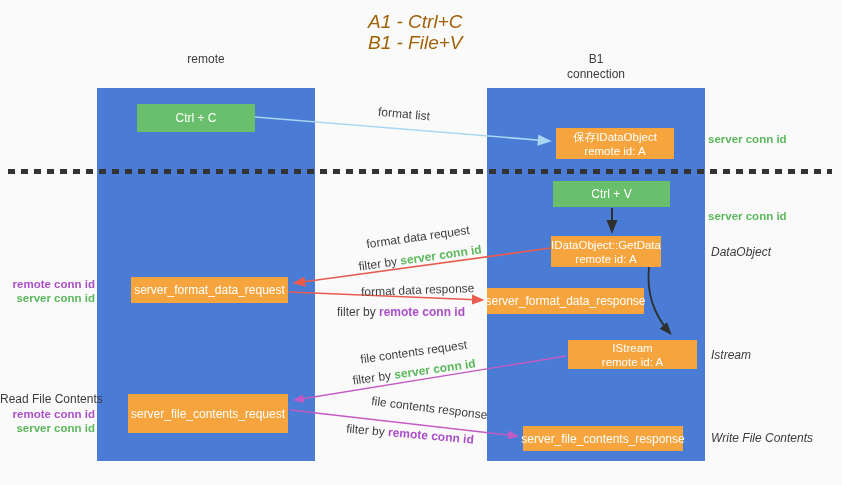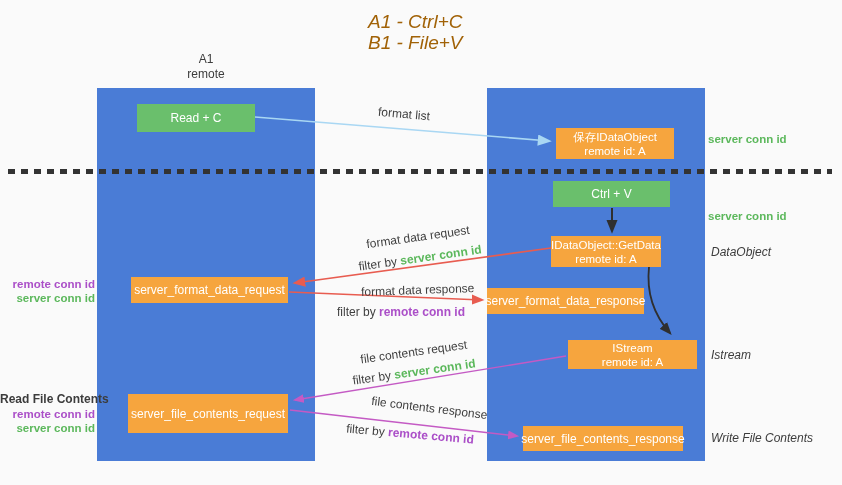--- a/index.html
+++ b/index.html
@@ -48,44 +48,47 @@
   .conn-purple{color:#ab4fc8;font-weight:bold;}
   .side-label{
     position:absolute;font-size:12px;color:#3c3c3c;
     white-space:nowrap;z-index:5;font-style:italic;
   }
   .side-green{position:absolute;font-size:11.5px;font-weight:bold;color:#5cb85c;white-space:nowrap;z-index:5;}
   .left-block{
     position:absolute;left:0;width:95px;text-align:right;
     font-size:11.5px;font-weight:bold;line-height:14px;z-index:5;white-space:nowrap;
   }
-  .left-block .plain{font-size:12px;font-weight:bold;color:#3c3c3c;line-height:16px;}
+  .left-block .plain{font-size:12px;font-weight:normal;color:#3c3c3c;line-height:16px;}
 </style>
 </head>
 <body>
 
 <div class="stage">
 
   <div class="title">
     <div>A1 - Ctrl+C</div>
     <div>B1 - File+V</div>
   </div>
 
   <div class="col-header" style="left:97px;">
-    <div>A1</div>
     <div>remote</div>
+  </div>
+  <div class="col-header" style="left:487px;">
+    <div>B1</div>
+    <div>connection</div>
   </div>
 
   <div class="col" style="left:97px;"></div>
   <div class="col" style="left:487px;"></div>
 
   <div class="dotted"></div>
 
   <div class="box green" style="left:137px;top:104px;width:118px;height:28px;">
-    <span>Read + C</span>
+    <span>Ctrl + C</span>
   </div>
 
   <div class="box orange two-line" style="left:556px;top:128px;width:118px;height:31px;text-align:center;">
     <span>保存IDataObject</span>
     <span>remote id: A</span>
   </div>
 
   <div class="box green" style="left:553px;top:181px;width:117px;height:26px;">
     <span>Ctrl + V</span>
   </div>

